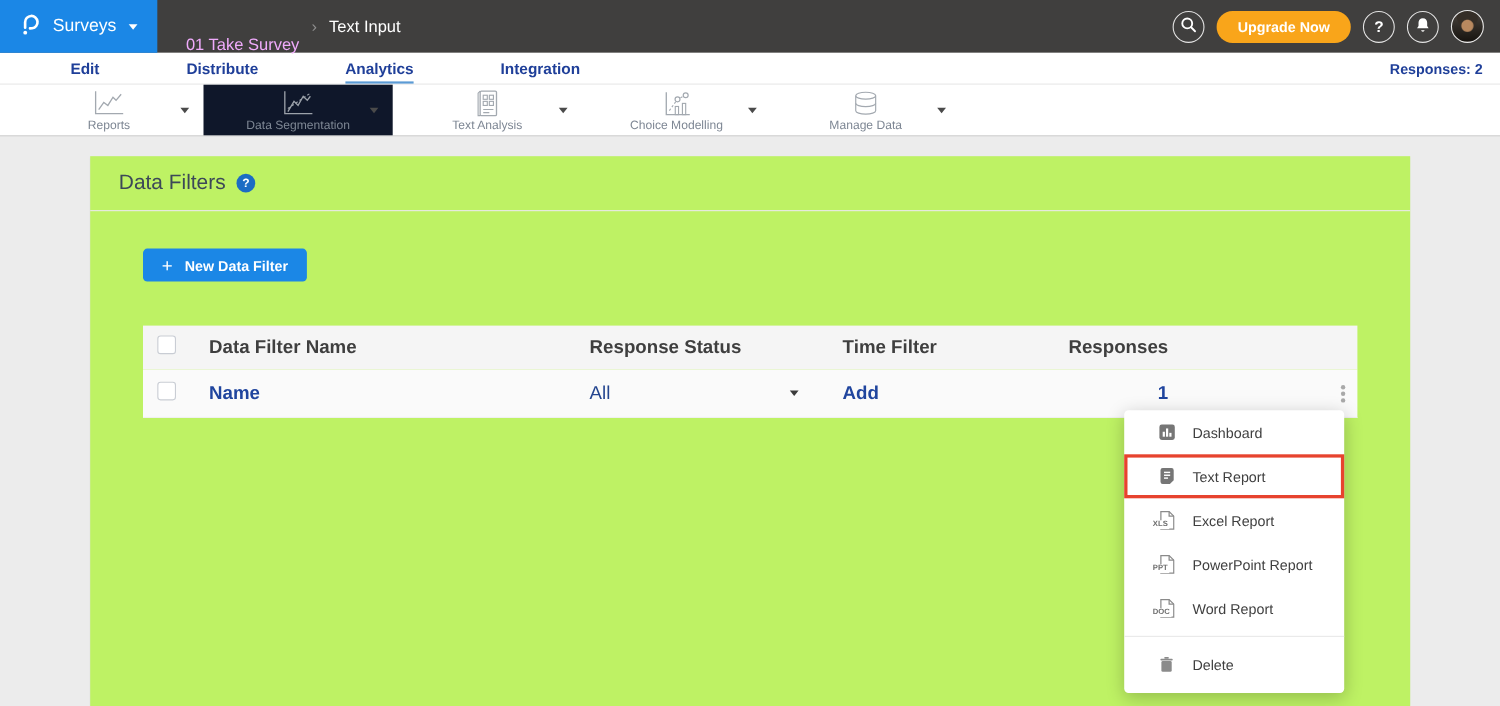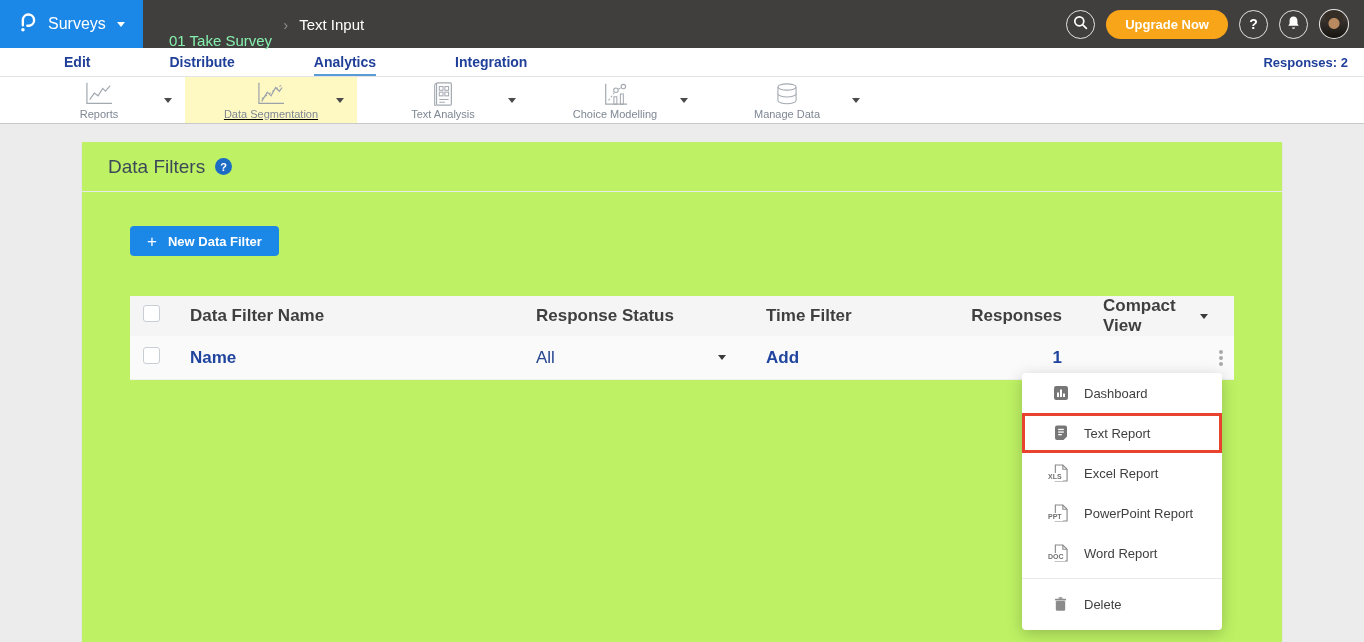--- a/index.html
+++ b/index.html
@@ -9,21 +9,21 @@
     font-family:"Liberation Sans", sans-serif; background:#ECECEC;
   }
 
   
   .topbar { height:48px; background:#403F3E; display:flex; align-items:center; }
   .logo-area { width:143px; height:48px; background:#1B87E6; display:flex; align-items:center; gap:9px; padding-left:15px; cursor:pointer; flex:none; }
   .logo-label { color:#fff; font-size:16px; }
   .caret-down { width:0; height:0; border-left:4px solid transparent; border-right:4px solid transparent; border-top:5px solid currentColor; display:inline-block; }
   .logo-area .caret-down { color:#fff; margin-left:2px; }
   .breadcrumb { margin-left:26px; display:flex; align-items:center; gap:11px; font-size:15px; }
-  .bc-survey { color:#86efac; cursor:pointer;margin-top:32px; }
+  .bc-survey { color:#f0abfc; cursor:pointer;margin-top:32px; }
   .bc-sep { color:#8f8f8f; font-size:15px; }
   .bc-page { color:#fff; }
   .topbar-right { margin-left:auto; display:flex; align-items:center; gap:11px; padding-right:15px; }
   .circle-btn { width:29px; height:29px; border-radius:50%; border:1.5px solid rgba(255,255,255,.85); background:transparent; color:#fff; font-size:14px; font-weight:bold; display:flex; align-items:center; justify-content:center; padding:0; cursor:pointer; flex:none; }
   .upgrade { height:29px; border-radius:15px; background:#F9A51A; color:#fff; font-weight:bold; font-size:13px; border:none; padding:0 19px; cursor:pointer; }
   .avatar { width:30px; height:30px; border-radius:50%; border:1.5px solid rgba(255,255,255,.9); cursor:pointer; flex:none;
     background:
       radial-gradient(circle at 50% 48%, #b9895f 5px, rgba(0,0,0,0) 6px),
       radial-gradient(circle at 50% 22%, #352e27 9px, rgba(0,0,0,0) 10px),
       linear-gradient(#4a443e, #16130f);
@@ -31,21 +31,21 @@
 
   
   .tabs { height:29px; background:#fff; border-bottom:1px solid #E4E4E4; display:flex; align-items:stretch; padding-left:16px; gap:31px; }
   .tab { font-size:14px; font-weight:bold; color:#1F3F99; display:flex; align-items:center; border-bottom:2px solid transparent; padding-top:1px; cursor:pointer;margin-left:48px; }
   .tab.active { border-bottom-color:#5B9BD5; }
   .responses { margin-left:auto; align-self:center; padding-right:16px; font-size:13px; font-weight:bold; color:#1F3F99; }
 
   
   .toolbar { height:47px; background:#fff; border-bottom:1px solid #C9C9C9; display:flex; padding-left:13px; }
   .tool-group { width:172px; position:relative; display:flex; align-items:center; justify-content:center; cursor:pointer; }
-  .tool-group.active { background:#fef9c3;text-decoration:underline; }
+  .tool-group.active { background:#0f172a; }
   .tool-center { display:flex; flex-direction:column; align-items:center; }
   .tool-label { font-size:11px; color:#7E8794; margin-top:1px; }
   .tool-caret { position:absolute; right:13px; top:21px; color:#4a4a4a; }
   .tool-icon svg { display:block; }
 
   
   .content { position:relative; height:518px; }
   .card { position:absolute; left:82px; top:18px; width:1200px; height:500px; background:#bef264; box-shadow:0 1px 2px rgba(0,0,0,.07); }
   .card-header { height:50px; border-bottom:1px solid #E9E9E9; display:flex; align-items:center; padding-left:26px; gap:10px; }
   .card-title { font-size:19px; font-weight:normal; color:#3C4858; margin:0; }
@@ -218,24 +218,20 @@
         <span>New Data Filter</span>
       </button>
 
       <div class="table">
         <div class="t-row t-head">
           <div class="c-check"><span class="checkbox"></span></div>
           <div class="c-name">Data Filter Name</div>
           <div class="c-status">Response Status</div>
           <div class="c-time">Time Filter</div>
           <div class="c-resp">Responses</div>
-          <div class="c-view">
-            <span>Compact View</span>
-            <span class="caret-down"></span>
-          </div>
           <div class="c-dots"></div>
         </div>
 
         <div class="t-row t-data">
           <div class="c-check"><span class="checkbox"></span></div>
           <div class="c-name"><span class="link">Name</span></div>
           <div class="c-status">
             <div class="select">
               <span>All</span>
               <span class="caret-down"></span>

